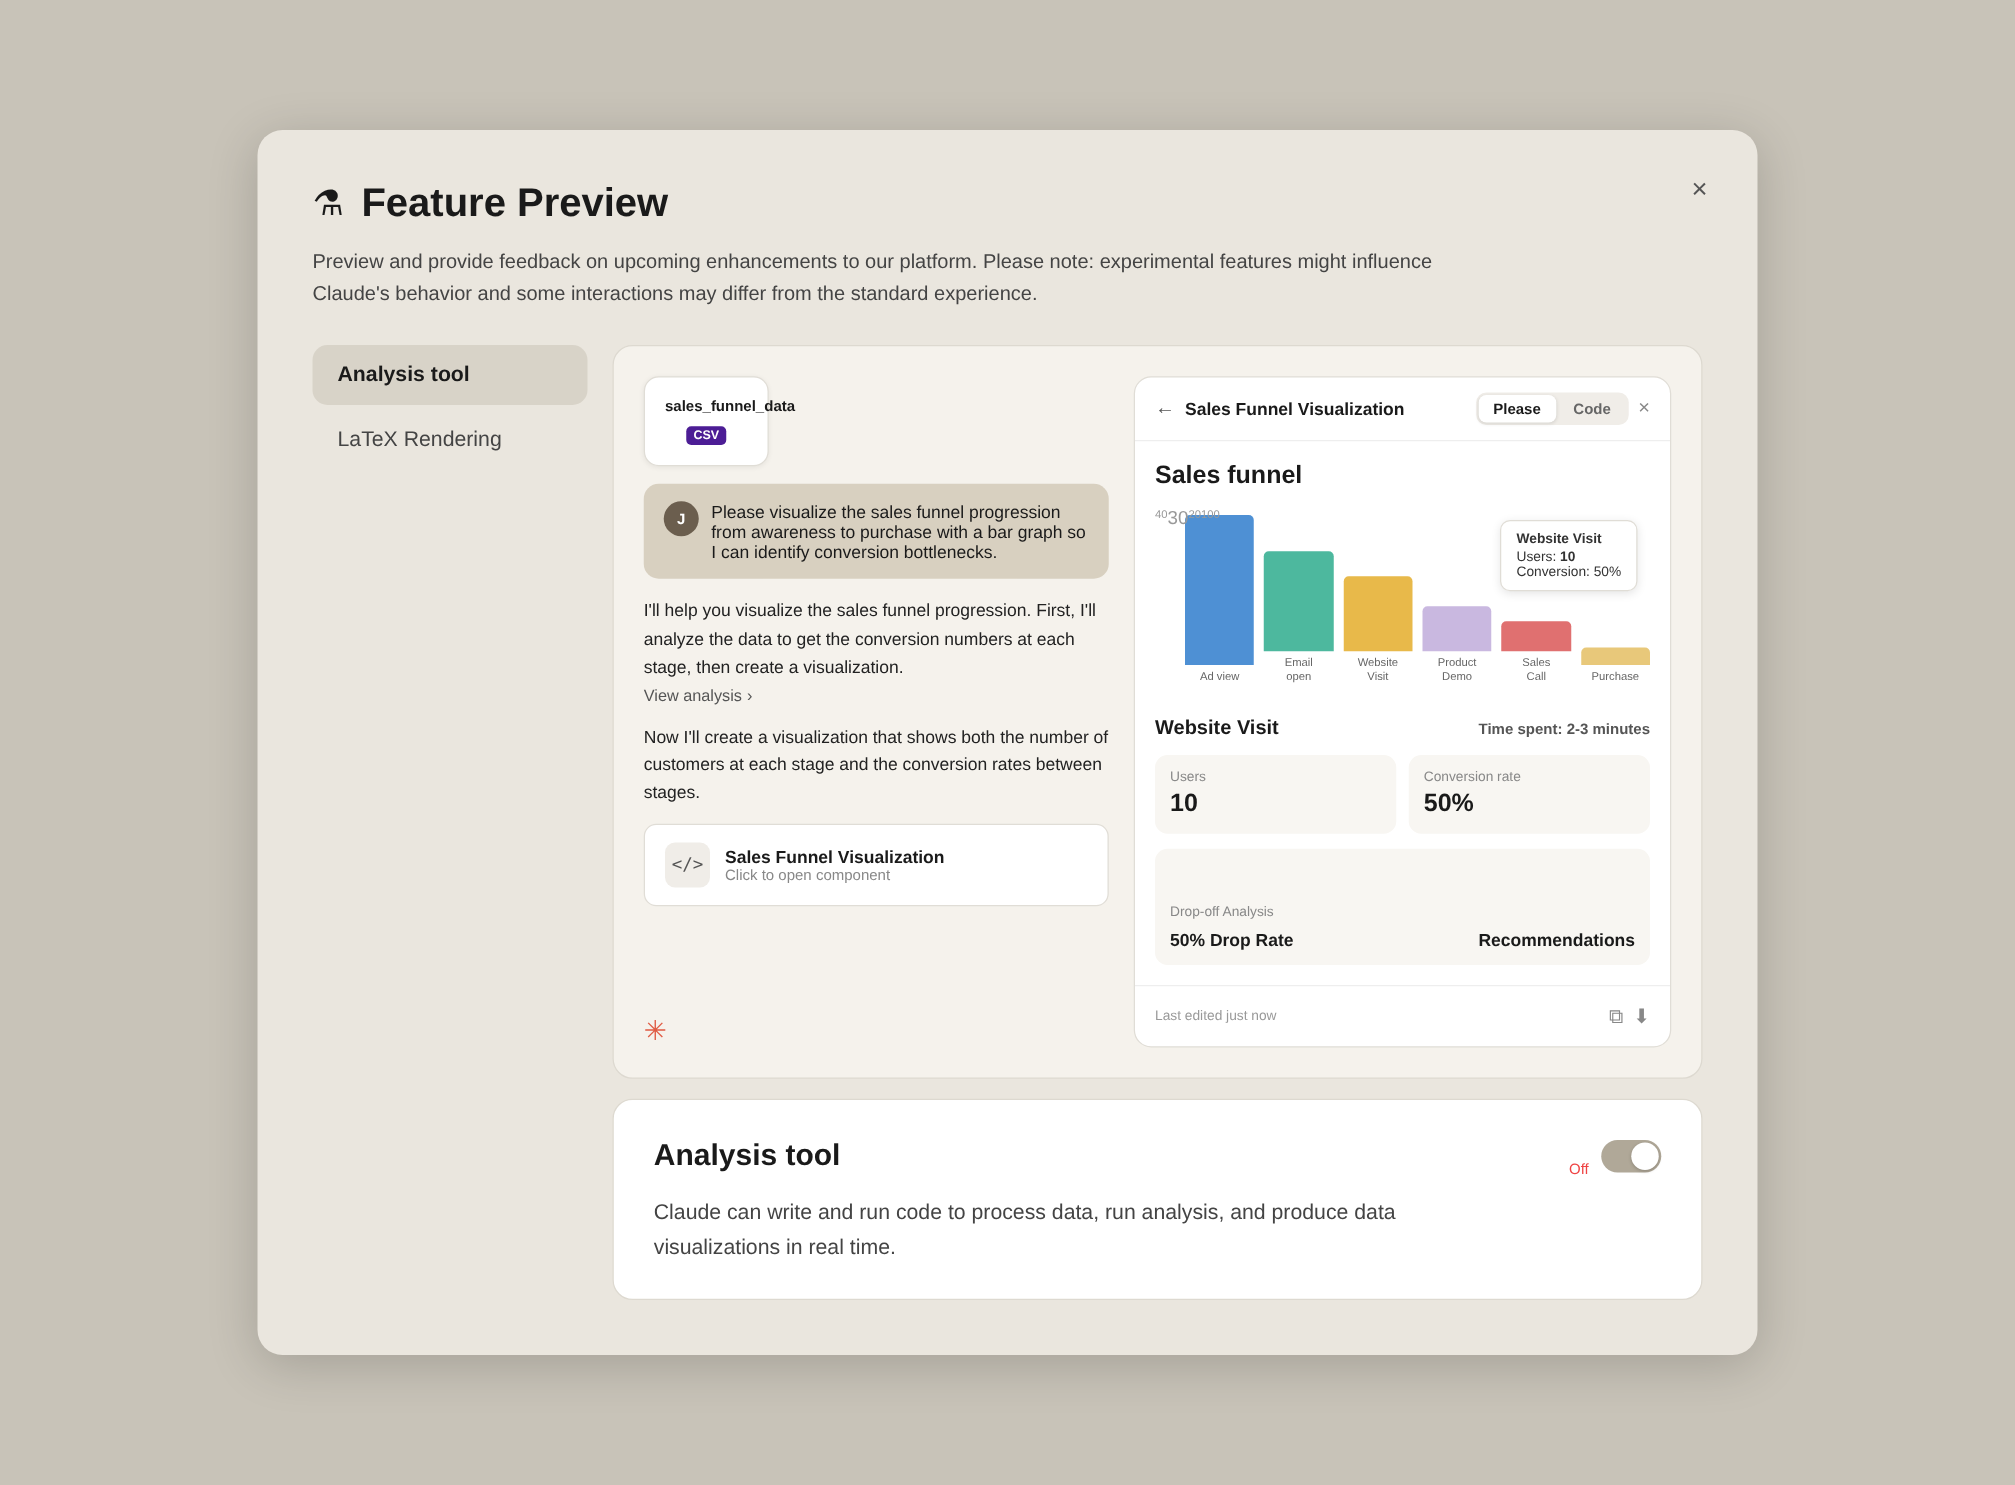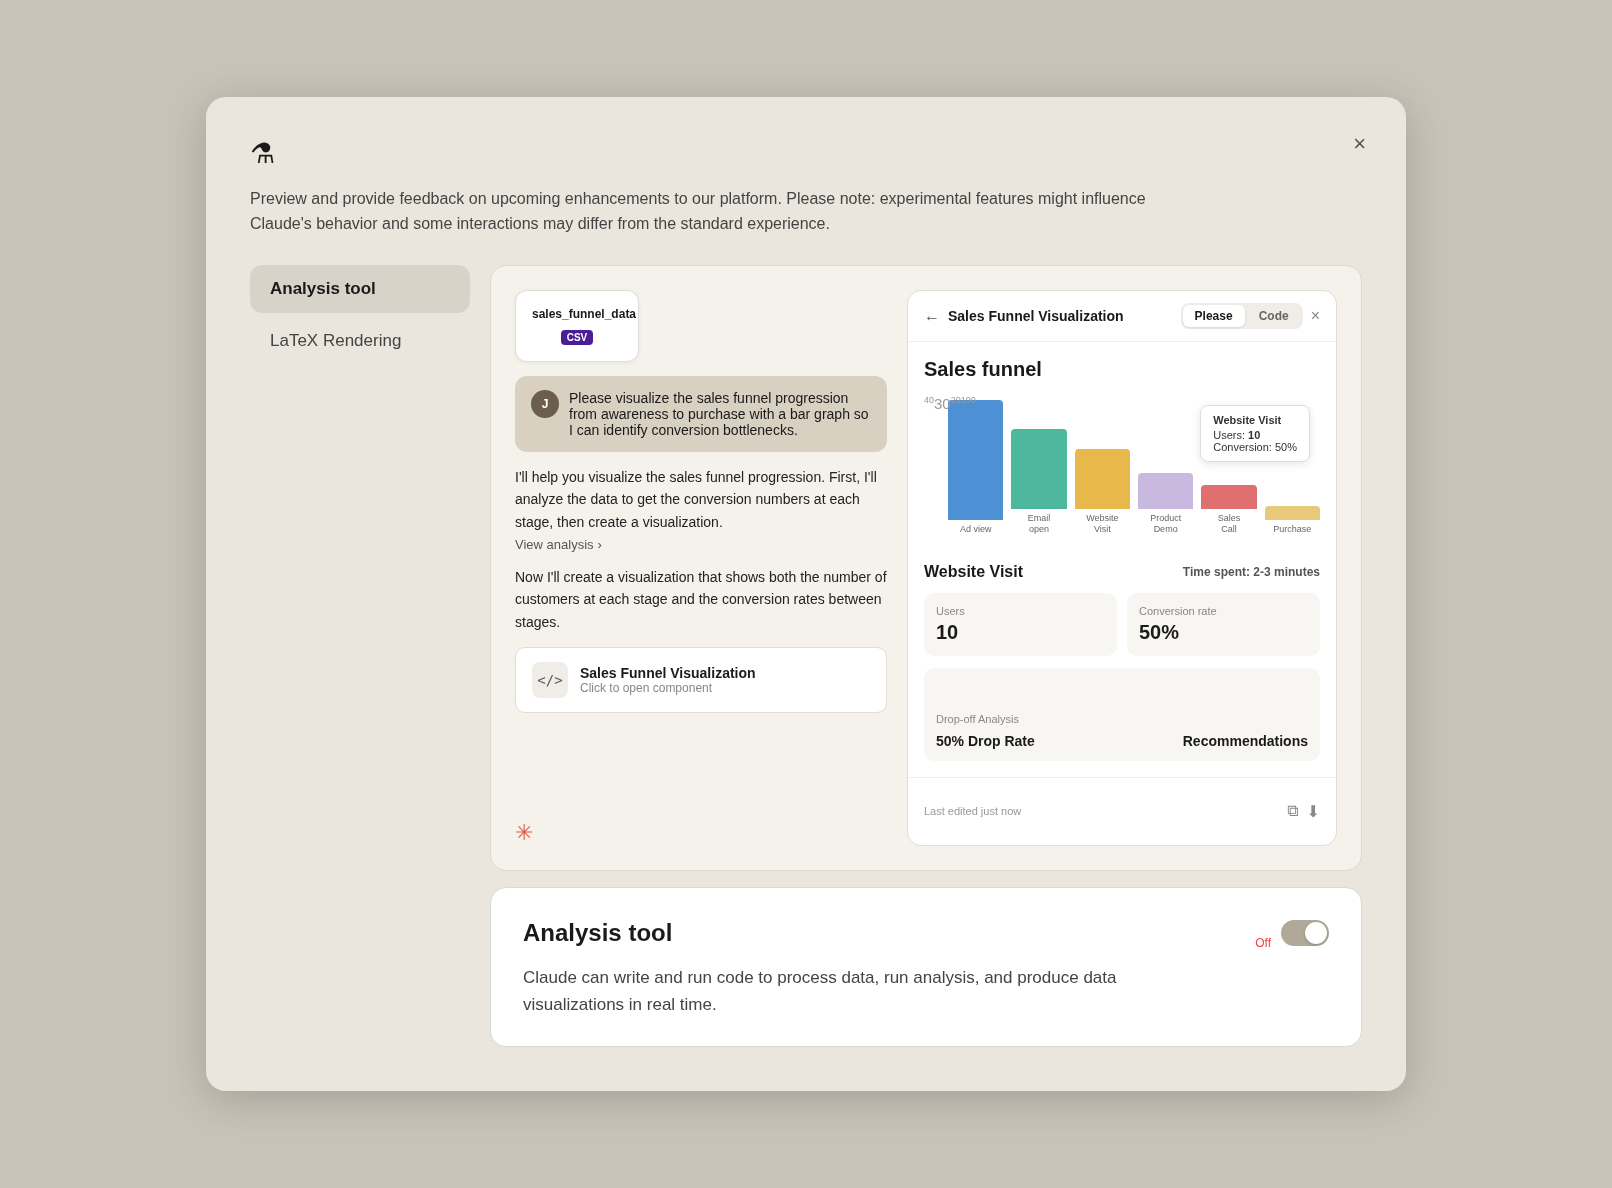--- a/index.html
+++ b/index.html
@@ -95,21 +95,21 @@
     .chat-section {
       flex: 1;
       display: flex;
       flex-direction: column;
       gap: 14px;
     }
     .file-card {
       background: white;
       border-radius: 12px;
       padding: 16px;
-      width: 124px;
+      width: 100px;
       text-align: center;
       border: 1px solid #e0ddd6;
       box-shadow: 0 1px 4px rgba(0,0,0,0.06);
     }
     .file-card-name {
       font-size: 12px;
       font-weight: 600;
       color: #1a1a1a;
       margin-bottom: 6px;
     }
@@ -368,21 +368,21 @@
       font-size: 14px;
       font-weight: 700;
       color: #1a1a1a;
     }
     .recommendations {
       font-size: 14px;
       font-weight: 700;
       color: #1a1a1a;
     }
     .viz-footer {
-      padding: 24px 16px;
+      padding: 14px 16px;
       border-top: 1px solid #eee;
       display: flex;
       justify-content: space-between;
       align-items: center;
     }
     .last-edited {
       font-size: 11px;
       color: #999;
     }
     .footer-actions {
@@ -450,20 +450,21 @@
       max-width: 680px;
     }
   </style>
 </head>
 <body>
 
 <div class="modal">
 
   <div class="modal-header">
     <span class="flask-icon">⚗</span>
+    <h1 class="modal-title">Feature Preview</h1>
     <button class="close-btn">×</button>
   </div>
   <p class="modal-subtitle">Preview and provide feedback on upcoming enhancements to our platform. Please note: experimental features might influence Claude's behavior and some interactions may differ from the standard experience.</p>
 
   <div class="modal-body">
 
     <div class="sidebar">
       <div class="sidebar-item active">
         <span>Analysis tool</span>
       </div>

